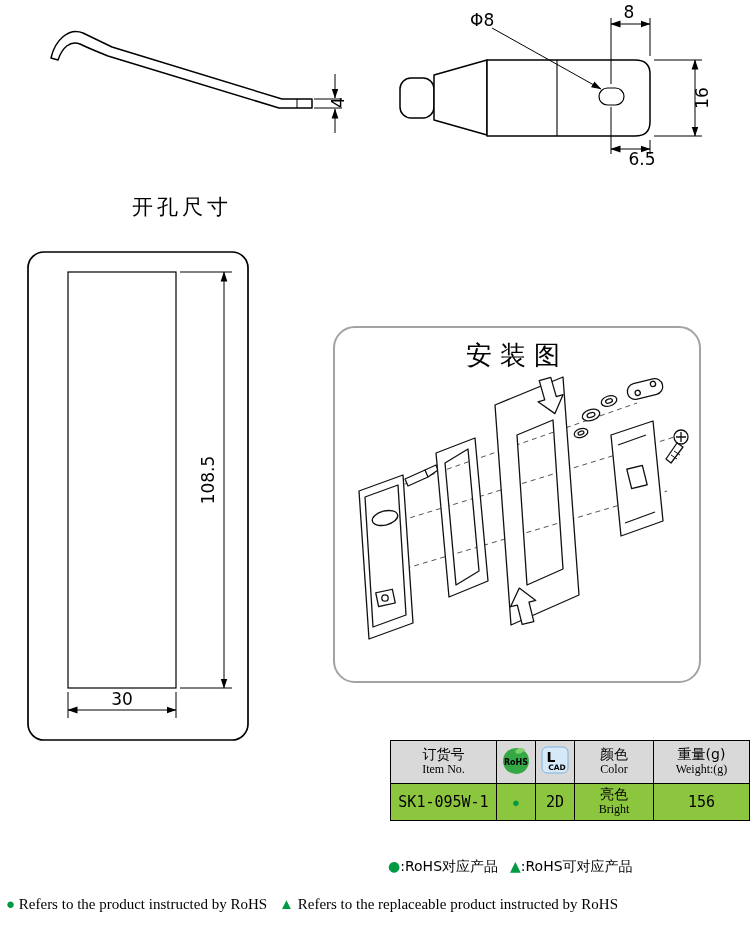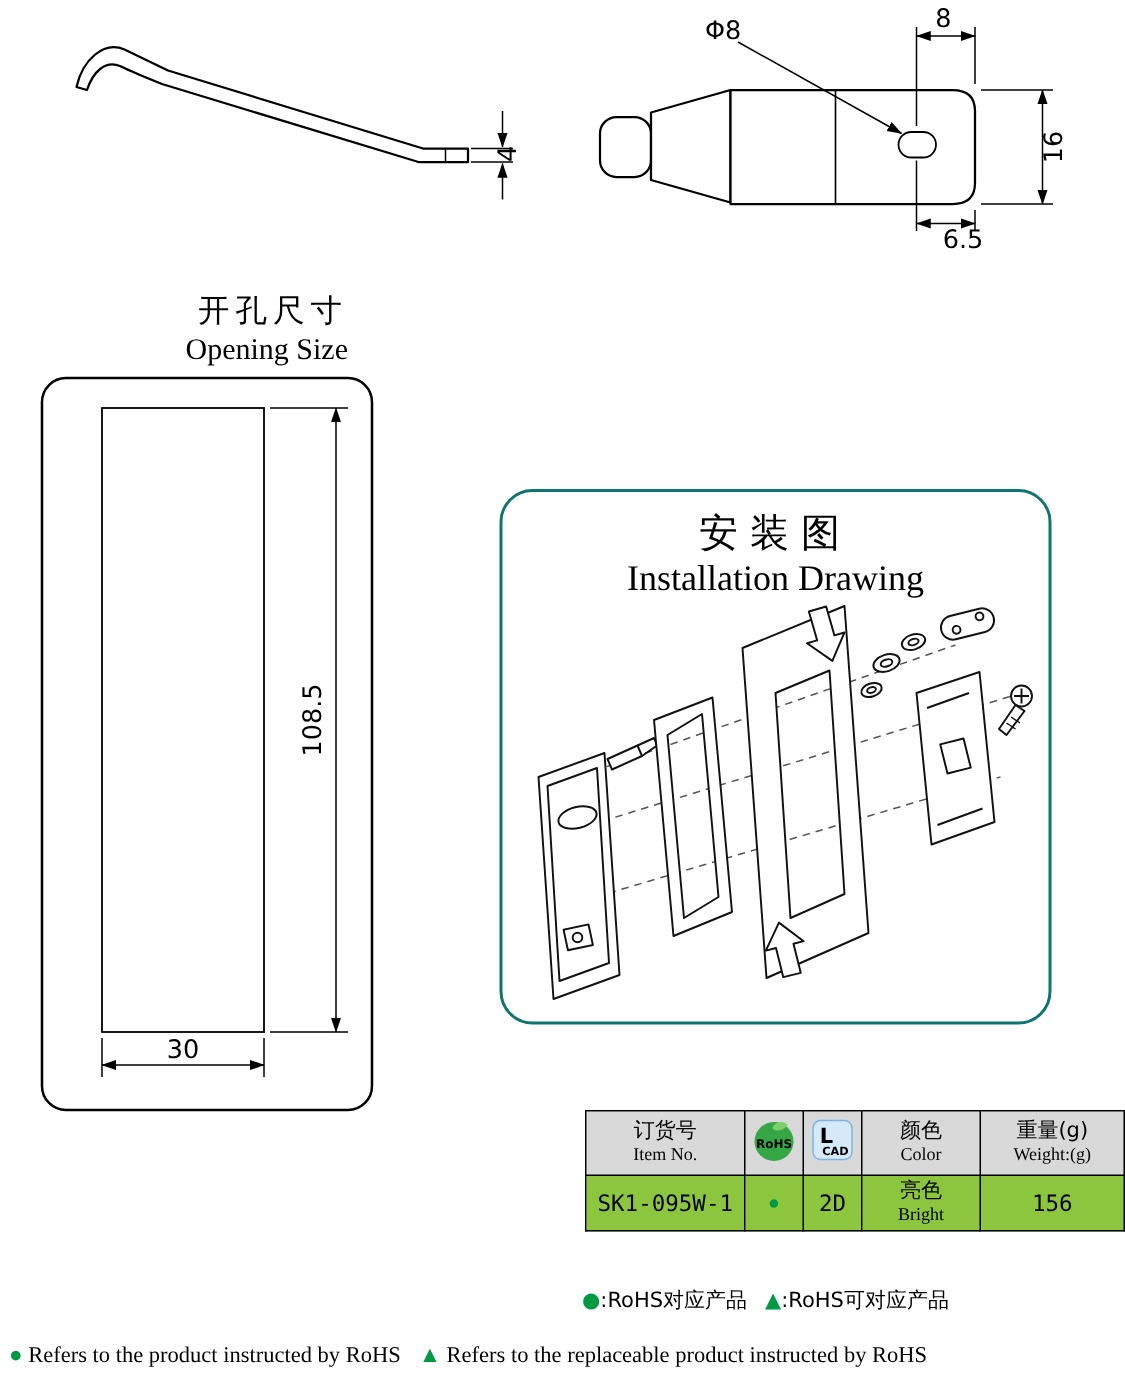--- a/index.html
+++ b/index.html
@@ -12,21 +12,21 @@
   .dash{stroke:#555;stroke-dasharray:5 4;stroke-width:1;}
 
   
   .opening-titles{left:52px;top:193px;width:180px;text-align:right;}
   .t-zh{font-family:"DejaVu Sans", sans-serif;font-size:21px;letter-spacing:4px;}
   .t-en{font-family:"Liberation Serif", serif;font-size:20px;margin-top:1px;}
 
   
   .install-box{
     left:333px;top:326px;width:368px;height:357px;box-sizing:border-box;
-    border:2px solid #0f766e;border-radius:22px;
+    border:2px solid #a3a3a3;border-radius:22px;
   }
   .i-zh{font-family:"DejaVu Sans", sans-serif;font-size:26px;letter-spacing:8px;text-align:center;margin-top:10px;}
   .i-en{font-family:"Liberation Serif", serif;font-size:24px;text-align:center;margin-top:0;}
   .exploded-wrap{display:block;margin:2px auto 0;width:352px;height:270px;}
 
   
   .table-wrap{left:390px;top:740px;}
   table.spec{border-collapse:collapse;table-layout:fixed;border-radius:17px;}
   table.spec td{border:1px solid #000;text-align:center;vertical-align:middle;padding:0;line-height:1.12;}
   td.c-item{width:105px;}
@@ -102,21 +102,20 @@
     <line x1="219" y1="147" x2="258" y2="147" marker-start="url(#tv-ar)" marker-end="url(#tv-ar)"></line>
   </g>
   <text x="78" y="24" font-size="17">Φ8</text>
   <text x="237" y="16" font-size="17" text-anchor="middle">8</text>
   <text x="316" y="96" font-size="17" text-anchor="middle" transform="rotate(-90 316 96)">16</text>
   <text x="250" y="163" font-size="17" text-anchor="middle">6.5</text>
 </svg>
 
 <div class="abs opening-titles">
   <div class="t-zh">开孔尺寸</div>
-  <div class="t-en">Opening Size</div>
 </div>
 
 <svg class="abs" style="left:18px;top:244px;" width="245" height="505" viewBox="0 0 245 505">
   <defs>
     <marker id="op-ar" viewBox="0 0 10 10" refX="9.5" refY="5" markerWidth="10" markerHeight="10" orient="auto-start-reverse">
       <path d="M0,1.6 L10,5 L0,8.4 Z" fill="#000"></path>
     </marker>
   </defs>
   <g stroke="#000" fill="#fff">
     <rect x="10" y="8" width="220" height="488" rx="16" stroke-width="1.7"></rect>
@@ -131,21 +130,20 @@
     <line x1="50" y1="448" x2="50" y2="474"></line>
     <line x1="158" y1="448" x2="158" y2="474"></line>
     <line x1="50" y1="466" x2="158" y2="466" marker-start="url(#op-ar)" marker-end="url(#op-ar)"></line>
   </g>
   <text x="196" y="236" font-size="17" text-anchor="middle" transform="rotate(-90 196 236)">108.5</text>
   <text x="104" y="461" font-size="17" text-anchor="middle">30</text>
 </svg>
 
 <div class="abs install-box">
   <div class="i-zh">安装图</div>
-  <div class="i-en">Installation Drawing</div>
 
   <svg class="exploded-wrap" viewBox="0 0 352 270">
     <g>
       <line class="dash" x1="52" y1="148" x2="340" y2="60"></line>
       <line class="dash" x1="56" y1="196" x2="326" y2="116"></line>
       <line class="dash" x1="38" y1="118" x2="296" y2="28"></line>
     </g>
     <g stroke="#111" stroke-width="1.3" fill="#fff" stroke-linejoin="round">
 
       <g>

